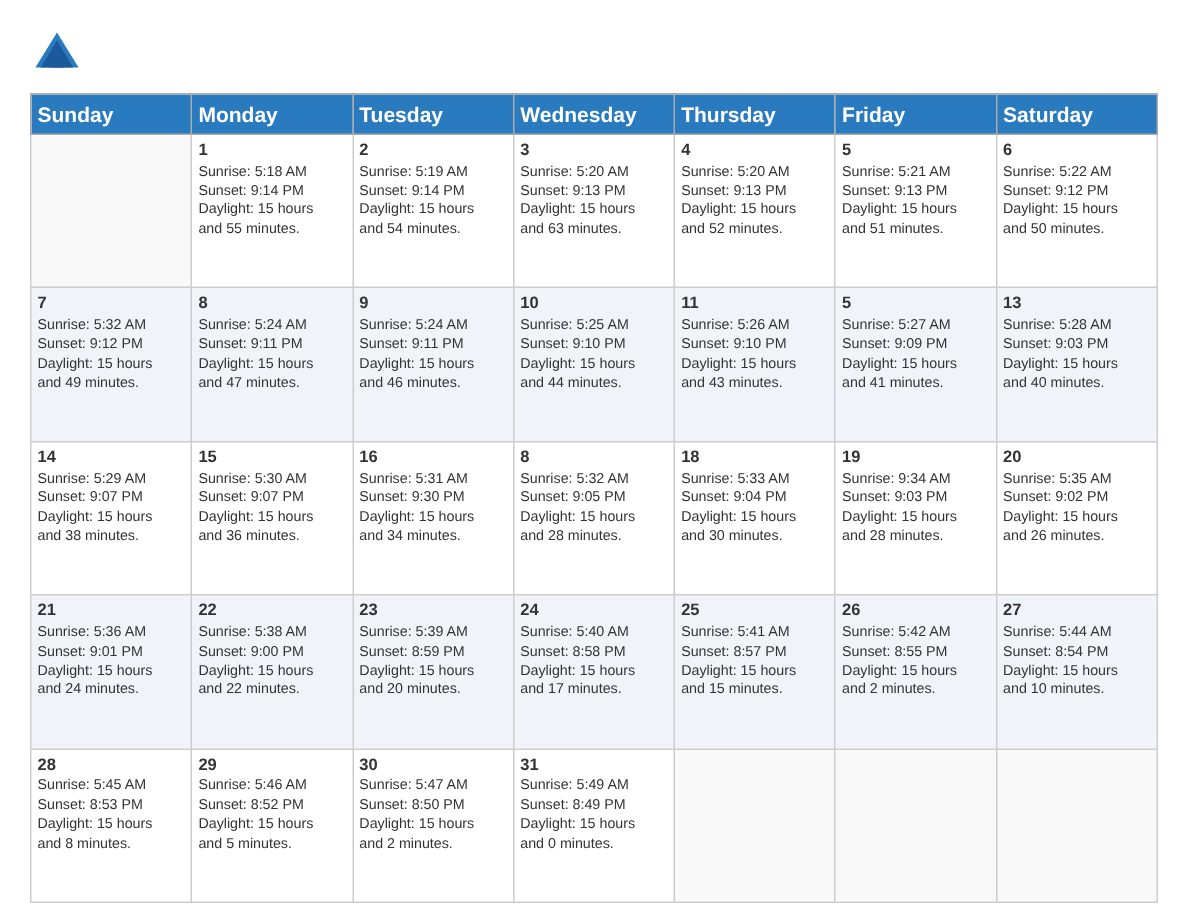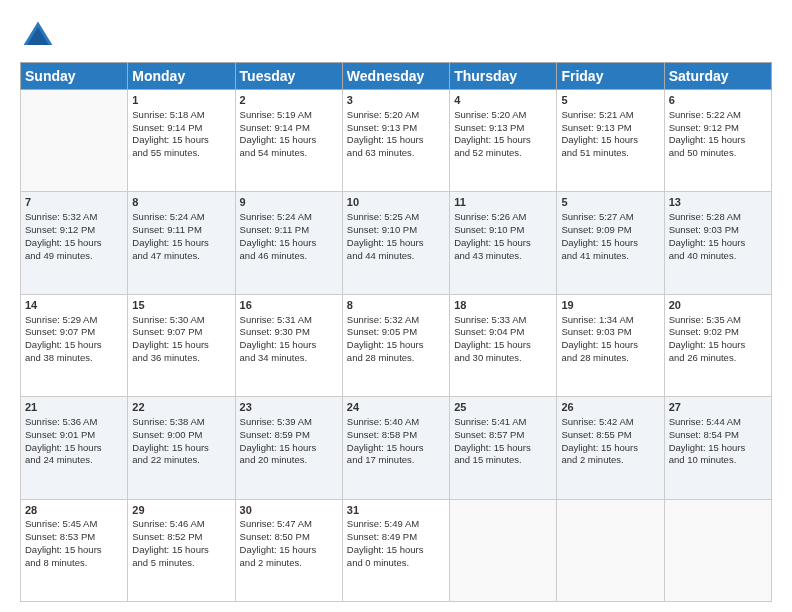--- a/index.html
+++ b/index.html
@@ -257,21 +257,21 @@
           </td>
           <td>
             <span class="day-num">18</span>
             <div>Sunrise: 5:33 AM</div>
             <div>Sunset: 9:04 PM</div>
             <div>Daylight: 15 hours</div>
             <div>and 30 minutes.</div>
           </td>
           <td>
             <span class="day-num">19</span>
-            <div>Sunrise: 1:34 AM</div>
+            <div>Sunrise: 9:34 AM</div>
             <div>Sunset: 9:03 PM</div>
             <div>Daylight: 15 hours</div>
             <div>and 28 minutes.</div>
           </td>
           <td>
             <span class="day-num">20</span>
             <div>Sunrise: 5:35 AM</div>
             <div>Sunset: 9:02 PM</div>
             <div>Daylight: 15 hours</div>
             <div>and 26 minutes.</div>

